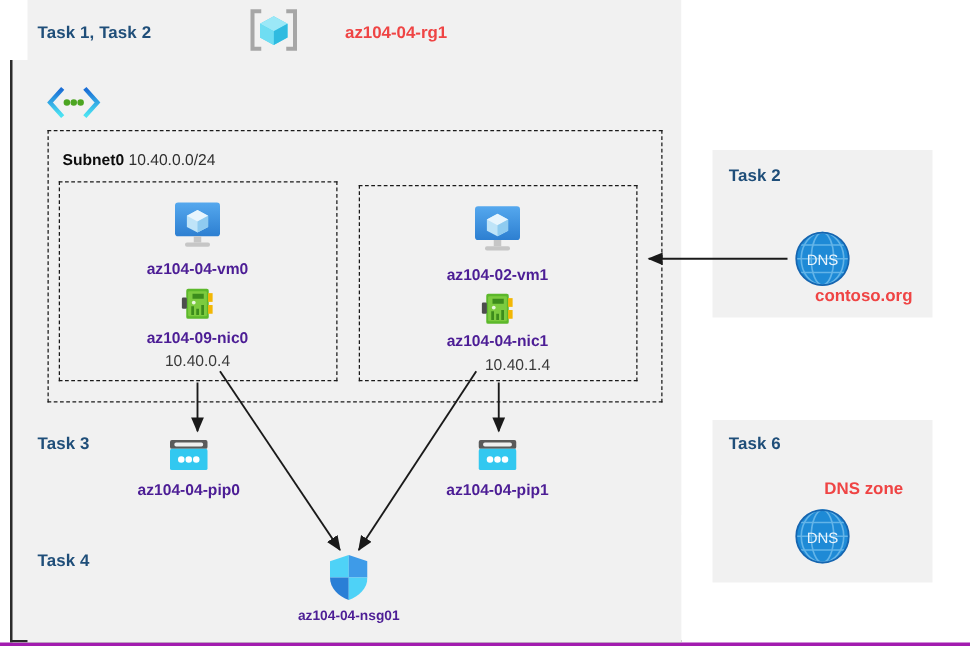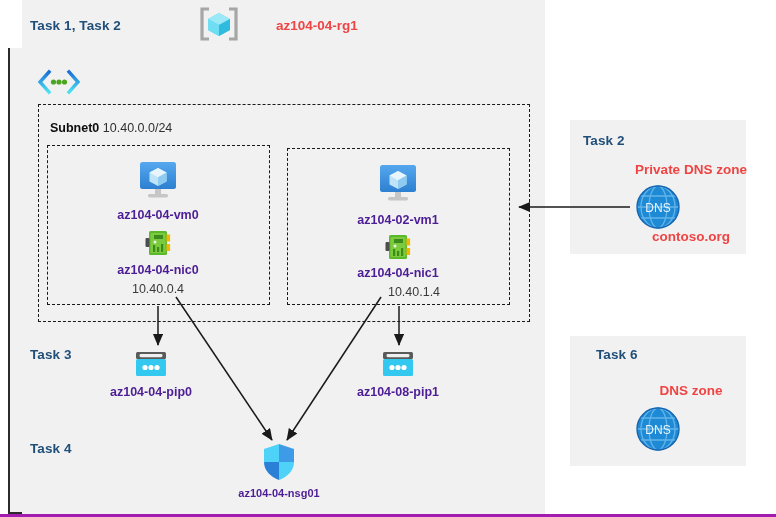--- a/index.html
+++ b/index.html
@@ -206,21 +206,21 @@
       <rect x="2.5" y="10" width="4" height="9" rx="1" fill="#4D4D4D"></rect>
       <rect x="23.5" y="6.5" width="3.6" height="7" fill="#F2B705"></rect>
       <rect x="23.5" y="16" width="3.6" height="7" fill="#F2B705"></rect>
       <rect x="11" y="7" width="9" height="4" fill="#3C8C1C"></rect>
       <rect x="10" y="17" width="2.2" height="7" fill="#3C8C1C"></rect>
       <rect x="14" y="19" width="2.2" height="5" fill="#3C8C1C"></rect>
       <rect x="18" y="16" width="2.2" height="8" fill="#3C8C1C"></rect>
       <circle cx="12" cy="14" r="1.5" fill="#EAF7DF"></circle>
     </svg>
   </div>
-  <div class="res-name center-text" style="left:158px; top:263px;">az104-04-nic0</div>
+  <div class="res-name center-text" style="left:158px; top:263px;">az104-09-nic0</div>
   <div class="sub-name center-text" style="left:158px; top:282px;">10.40.0.4</div>
 
   <div class="icon vm-icon" style="left:376px; top:163px;">
     <svg viewBox="0 0 44 40" width="44" height="40">
       <defs>
         <linearGradient id="vmg1" x1="0" y1="0" x2="0" y2="1">
           <stop offset="0%" stop-color="#55A8EE"></stop>
           <stop offset="100%" stop-color="#2D7FD1"></stop>
         </linearGradient>
       </defs>
@@ -270,21 +270,21 @@
   <div class="icon pip-icon" style="left:381px; top:350px;">
     <svg viewBox="0 0 34 30" width="34" height="30">
       <rect x="2" y="2" width="30" height="7" rx="1.5" fill="#5A5A5A"></rect>
       <rect x="5.5" y="4" width="23" height="3.2" rx="1.4" fill="#EFEFEF"></rect>
       <rect x="2" y="9" width="30" height="17" rx="1.5" fill="#32C8F0"></rect>
       <circle cx="11" cy="17.5" r="2.6" fill="#FFFFFF"></circle>
       <circle cx="17" cy="17.5" r="2.6" fill="#FFFFFF"></circle>
       <circle cx="23" cy="17.5" r="2.6" fill="#FFFFFF"></circle>
     </svg>
   </div>
-  <div class="res-name center-text" style="left:398px; top:385px;">az104-08-pip1</div>
+  <div class="res-name center-text" style="left:398px; top:385px;">az104-04-pip1</div>
 
   <div class="panel" style="left:22px; top:426px; width:523px; height:88px;"></div>
 
   <div class="task-label" style="left:30px; top:441px;">Task 4</div>
 
   <div class="icon nsg-icon" style="left:262px; top:443px;">
     <svg viewBox="0 0 34 38" width="34" height="38">
       <defs>
         <clipPath id="shieldclip">
           <path d="M17 1 L32 6 V19 C32 28 25 34 17 37 C9 34 2 28 2 19 V6 Z"></path>
@@ -297,42 +297,41 @@
         <rect x="17" y="19" width="17" height="19" fill="#4ED2F7"></rect>
       </g>
     </svg>
   </div>
   <div class="res-name center-text" style="left:279px; top:487px; font-size:11px;">az104-04-nsg01</div>
 
   <div class="panel" style="left:570px; top:120px; width:176px; height:134px;"></div>
 
   <div class="task-label" style="left:583px; top:133px;">Task 2</div>
 
-  <div class="bold-dark center-text" style="left:658px; top:162px;">Private DNS zone</div>
 
   <div class="icon dns-icon" style="left:636px; top:185px;">
     <svg viewBox="0 0 44 44" width="44" height="44">
       <circle cx="22" cy="22" r="21" fill="#1E8AD6"></circle>
       <g fill="none" stroke="#63B4E8" stroke-width="1.3">
         <ellipse cx="22" cy="22" rx="9" ry="21"></ellipse>
         <ellipse cx="22" cy="22" rx="17" ry="21"></ellipse>
         <line x1="1" y1="22" x2="43" y2="22"></line>
         <path d="M4.5 11 H39.5"></path>
         <path d="M4.5 33 H39.5"></path>
       </g>
       <circle cx="22" cy="22" r="21" fill="none" stroke="#1565B0" stroke-width="1.4"></circle>
       <text x="22" y="27" font-family="Liberation Sans, sans-serif" font-size="12" fill="#EAF4FC" text-anchor="middle">DNS</text>
     </svg>
   </div>
 
   <div class="bold-dark center-text" style="left:658px; top:229px;">contoso.org</div>
 
   <div class="panel" style="left:570px; top:336px; width:176px; height:130px;"></div>
 
-  <div class="task-label" style="left:583px; top:347px;margin-left:13px;">Task 6</div>
+  <div class="task-label" style="left:583px; top:347px;">Task 6</div>
 
   <div class="bold-dark center-text" style="left:658px; top:383px;">DNS zone</div>
 
   <div class="icon dns-icon" style="left:636px; top:407px;">
     <svg viewBox="0 0 44 44" width="44" height="44">
       <circle cx="22" cy="22" r="21" fill="#1E8AD6"></circle>
       <g fill="none" stroke="#63B4E8" stroke-width="1.3">
         <ellipse cx="22" cy="22" rx="9" ry="21"></ellipse>
         <ellipse cx="22" cy="22" rx="17" ry="21"></ellipse>
         <line x1="1" y1="22" x2="43" y2="22"></line>

